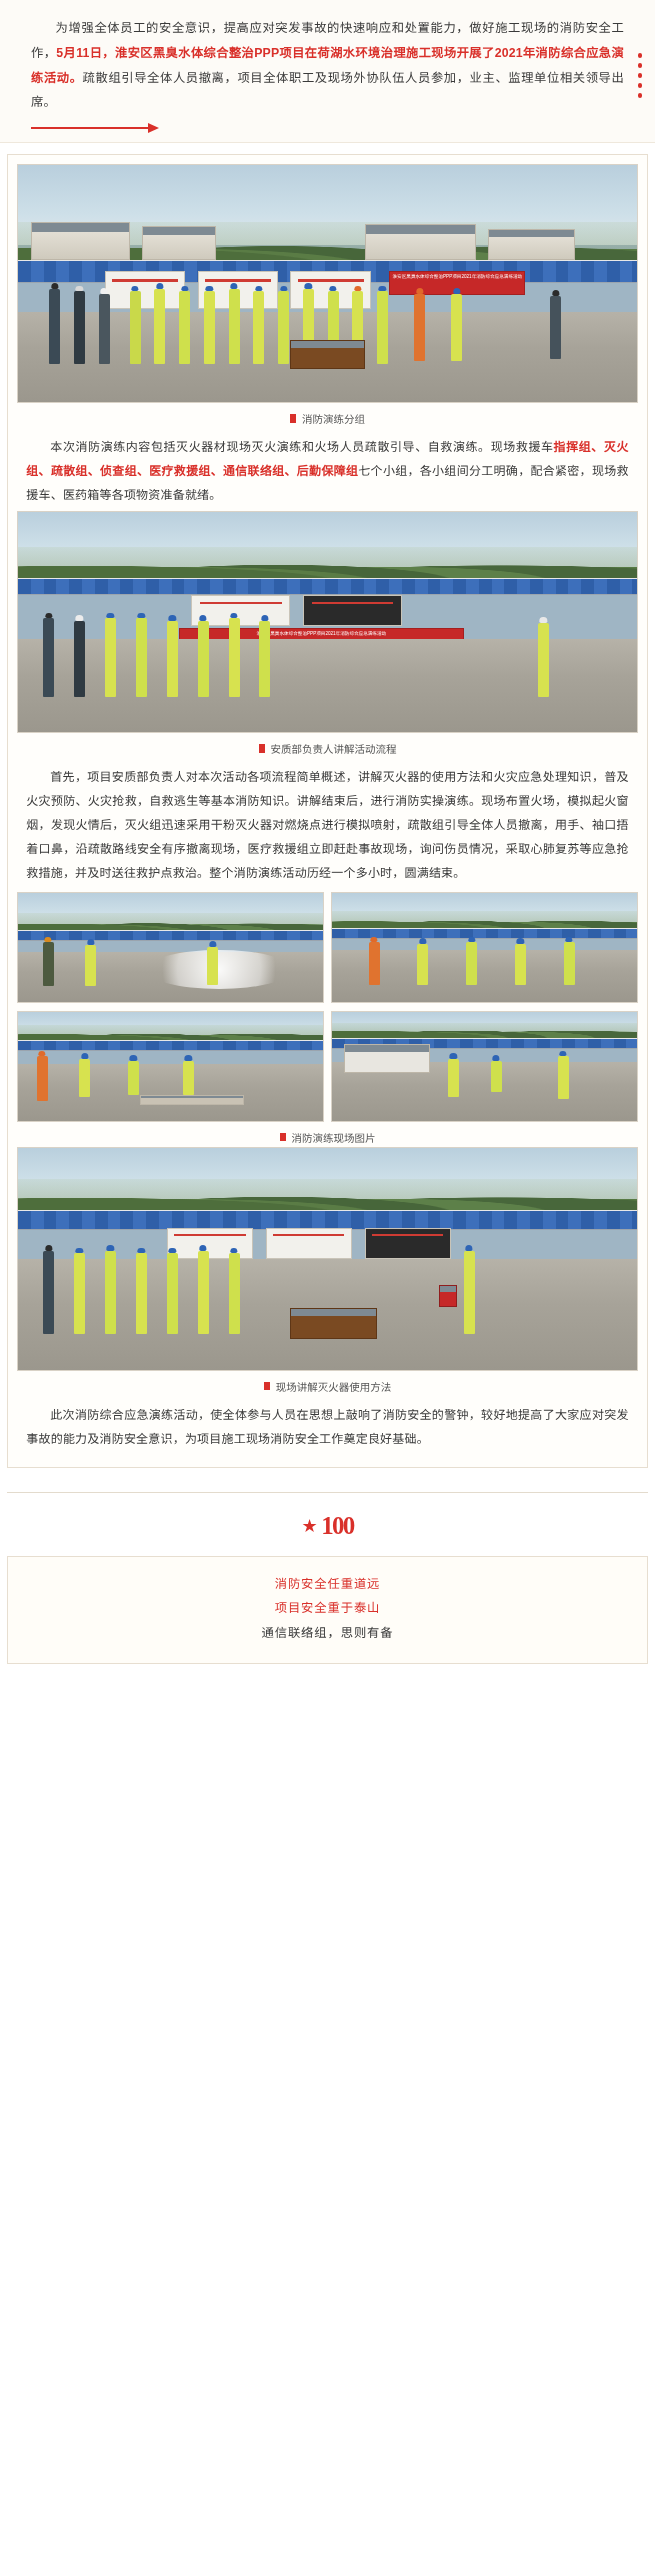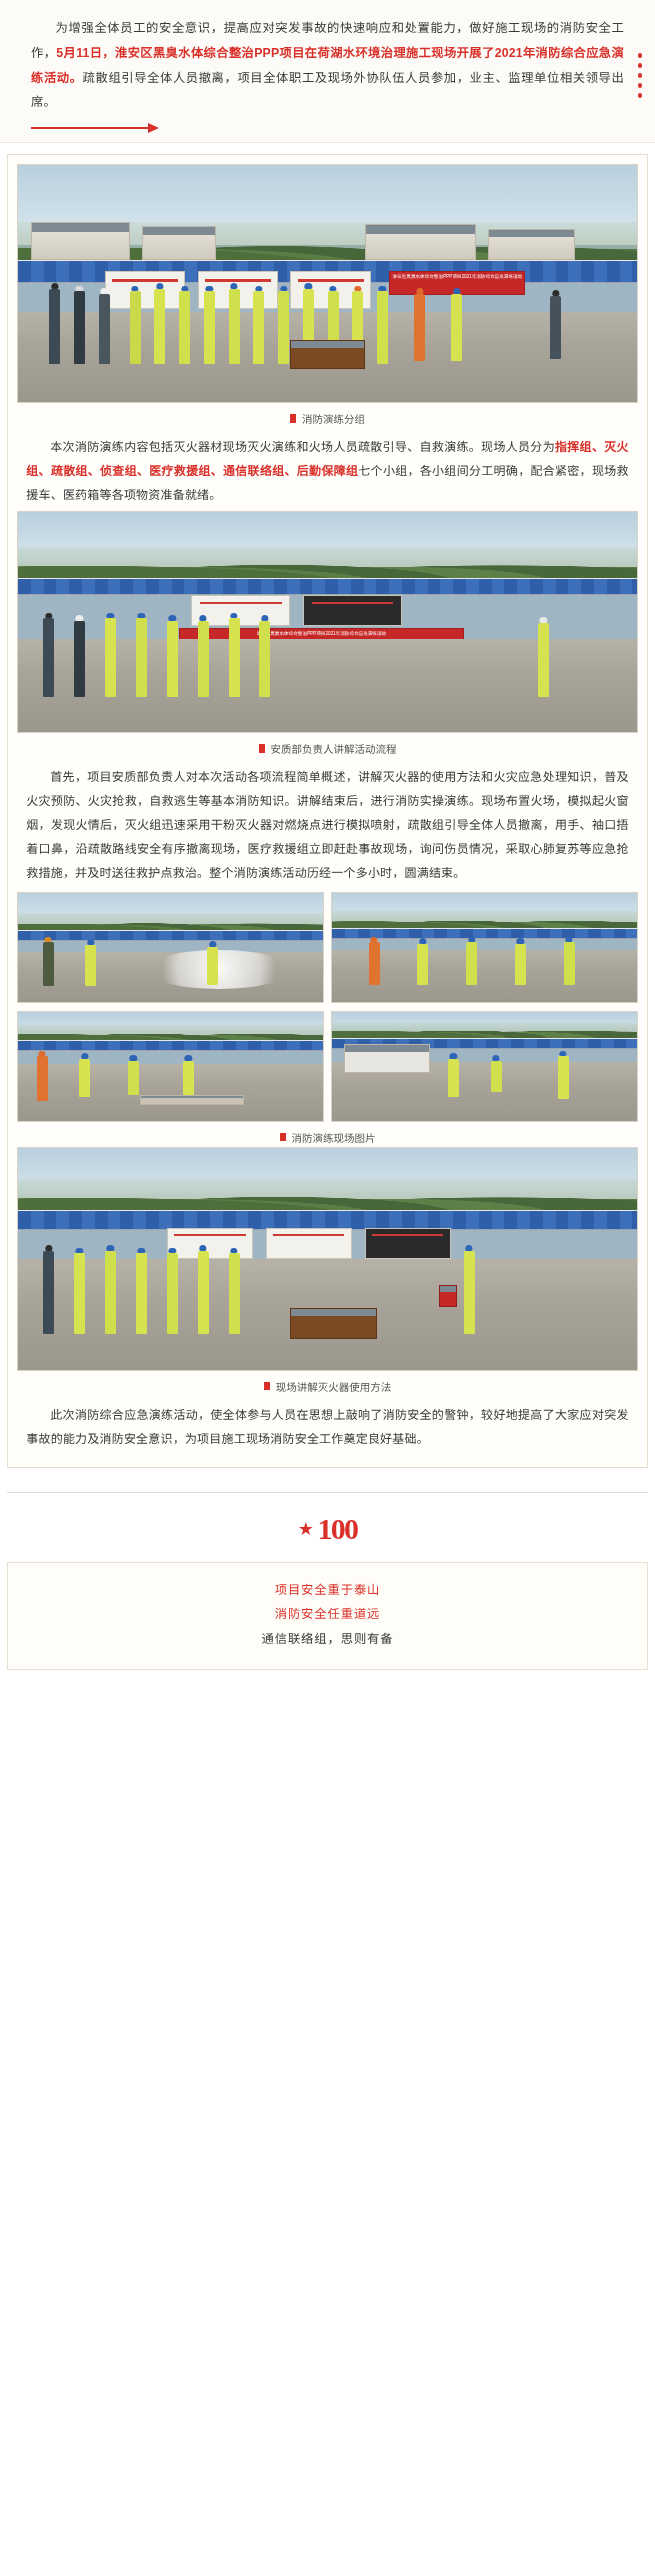--- a/index.html
+++ b/index.html
@@ -229,21 +229,21 @@
     gap: 1.8px;
     padding: 12.8px 0 9px 0;
   }
   .logo100 .star {
     color: #d9302a;
     font-size: 18px;
     line-height: 1;
     margin-right: 1.8px;
   }
   .logo100 .num {
-    font-size: 30px;
+    font-size: 25px;
     font-weight: bold;
     color: #d9302a;
     letter-spacing: -1.8px;
     font-family: "Liberation Serif", serif;
   }
   .slogan-box {
     margin: 7.3px 7.3px 14.6px 7.3px;
     border: 0.9px solid #e7ded0;
     background: #fffdf8;
     padding: 14.6px 0 18px 0;
@@ -368,21 +368,21 @@
           <div class="head" style="background:#2b2b2b;"></div>
           <div class="body" style="background:#45525b;"></div>
         </div>
       <div class="bldg" style="left:44%;top:74%;width:12%;height:12%;background:#7a4a22;border-color:#5e3616;"></div>
     </div>
     <div class="caption">
       <span class="mark"></span>
       <span>消防演练分组</span>
     </div>
     <div class="para">
-      <span>本次消防演练内容包括灭火器材现场灭火演练和火场人员疏散引导、自救演练。现场人员分为</span><span class="hl">指挥组、灭火组、疏散组、侦查组、医疗救援组、通信联络组、后勤保障组</span><span>七个小组，各小组间分工明确，配合紧密，现场救援车、医药箱等各项物资准备就绪。</span>
+      <span>本次消防演练内容包括灭火器材现场灭火演练和火场人员疏散引导、自救演练。现场救援车</span><span class="hl">指挥组、灭火组、疏散组、侦查组、医疗救援组、通信联络组、后勤保障组</span><span>七个小组，各小组间分工明确，配合紧密，现场救援车、医药箱等各项物资准备就绪。</span>
     </div>
 
     <div class="photo big2">
       <div class="sky" style="height:26%;"></div>
       <div class="trees" style="top:16%;height:16%;"></div>
       <div class="fence" style="top:30%;height:8%;"></div>
       <div class="banner-white" style="left:28%;top:38%;width:16%;height:14%;"></div>
       <div class="banner-white" style="left:46%;top:38%;width:16%;height:14%;background:#2a2a2a;"></div>
       <div class="banner-red" style="left:26%;top:53%;width:46%;height:7%;">淮安区黑臭水体综合整治PPP项目2021年消防综合应急演练活动</div>
       <div class="ground" style="height:42%;"></div>
@@ -574,19 +574,19 @@
 
   </div>
 
   <div class="divider"></div>
   <div class="logo100">
     <span class="star">★</span>
     <span class="num">100</span>
   </div>
 
   <div class="slogan-box">
+    <div class="slogan-red">消防安全任重道远</div>
     <div class="slogan-red">项目安全重于泰山</div>
-    <div class="slogan-red">消防安全任重道远</div>
     <div class="slogan-dark">通信联络组，思则有备</div>
   </div>
 
 </div>
 
 
 </body></html>

